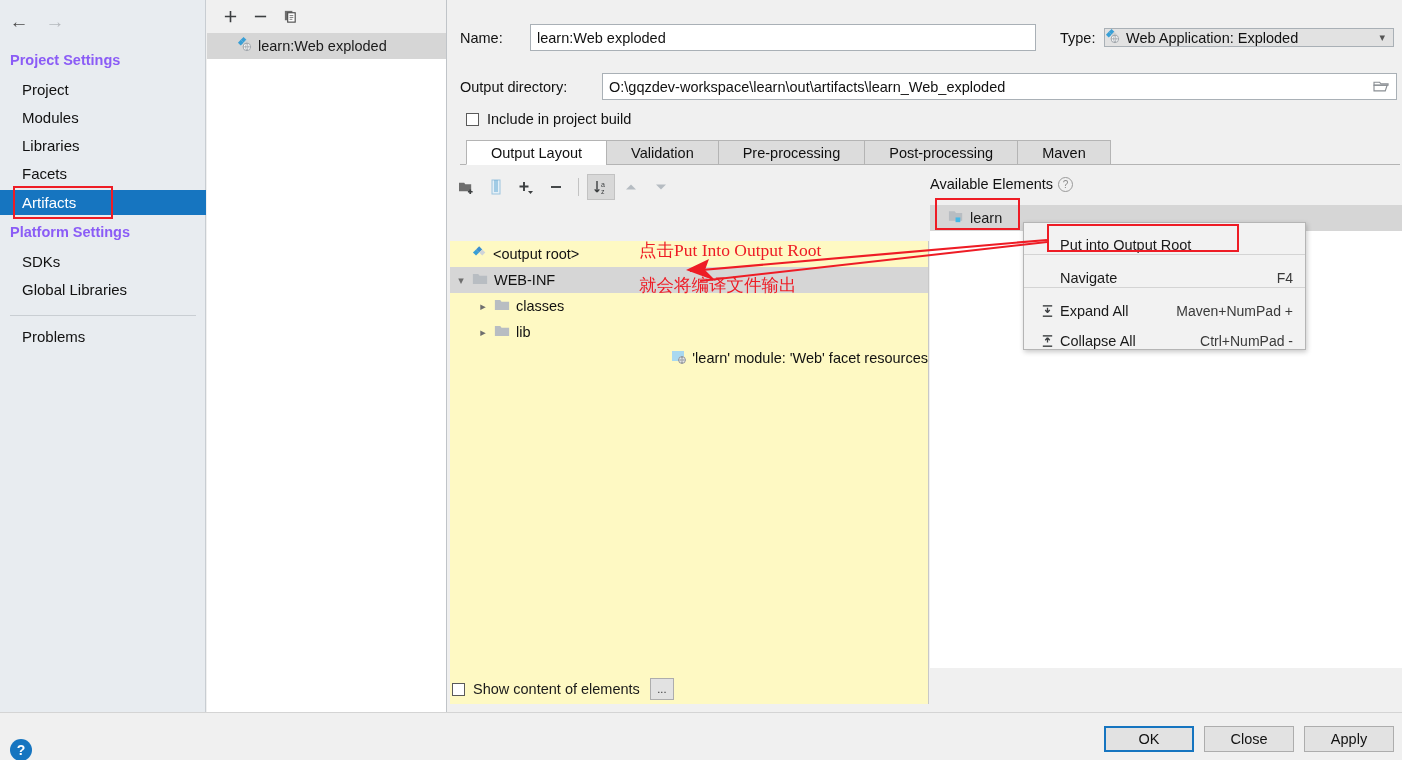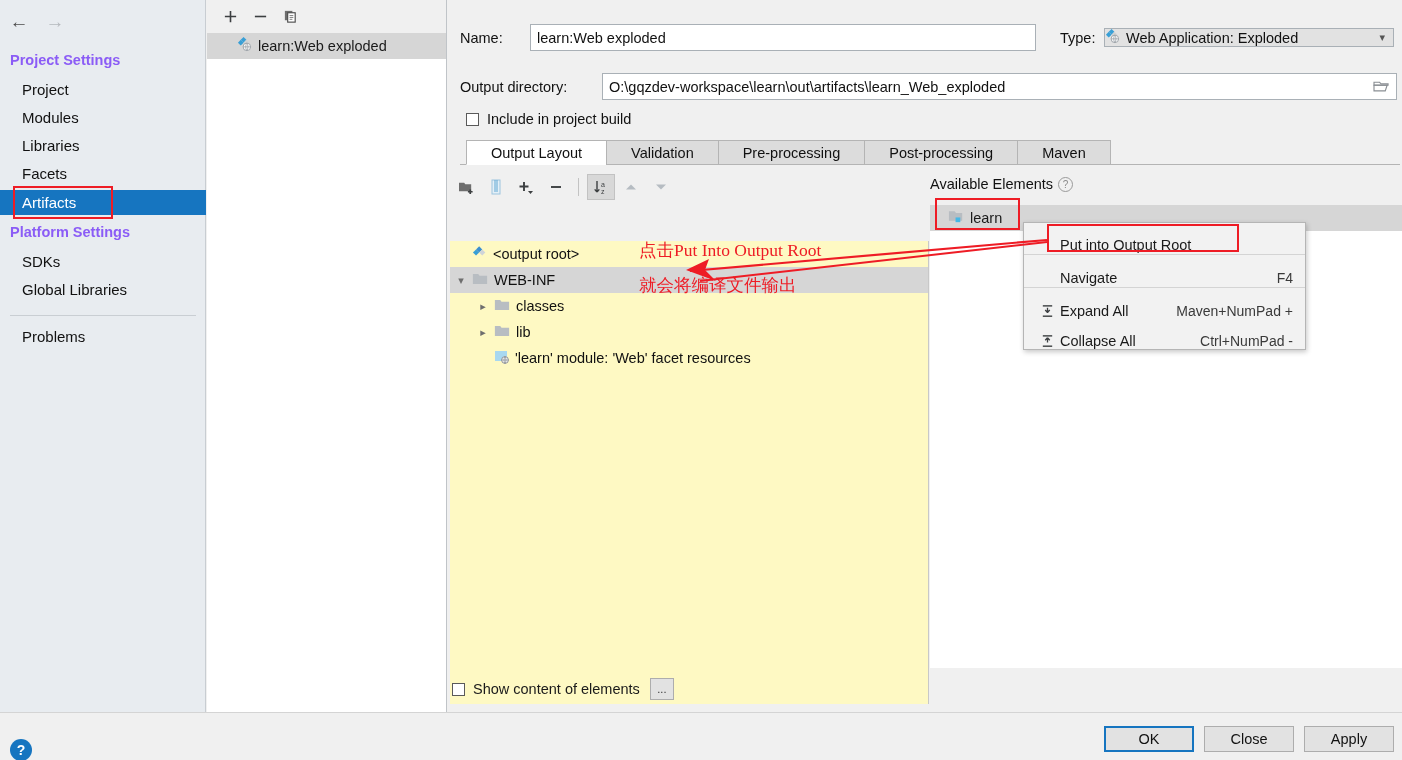--- a/index.html
+++ b/index.html
@@ -354,21 +354,21 @@
     <div class="tree-row" style="padding-left:22px;">
       <span class="tw">▸</span>
       <span class="ic" style="margin-right:6px;">
         <svg width="16" height="14" viewBox="0 0 18 15">
           <path d="M1 2h6l1.5 1.8H17V13H1z" fill="#b8bdc2"></path>
         </svg>
       </span>
       <span>lib</span>
     </div>
 
-    <div class="tree-row" style="padding-left:22px;">
+    <div class="tree-row" style="padding-left:22px;justify-content:flex-end;">
       <span class="tw"></span>
       <span class="ic" style="margin-right:5px;">
         <svg width="16" height="15" viewBox="0 0 16 15">
           <rect x="1" y="2" width="12" height="10" fill="#a8d8f0"></rect>
           <circle cx="11" cy="11" r="3.4" fill="#ffffff" stroke="#8a8f94" stroke-width="1"></circle>
           <path d="M7.6 11h6.8M11 7.6c1.3 1.6 1.3 5.2 0 6.8M11 7.6c-1.3 1.6-1.3 5.2 0 6.8" stroke="#8a8f94" stroke-width="0.8" fill="none"></path>
         </svg>
       </span>
       <span>'learn' module: 'Web' facet resources</span>
     </div>

